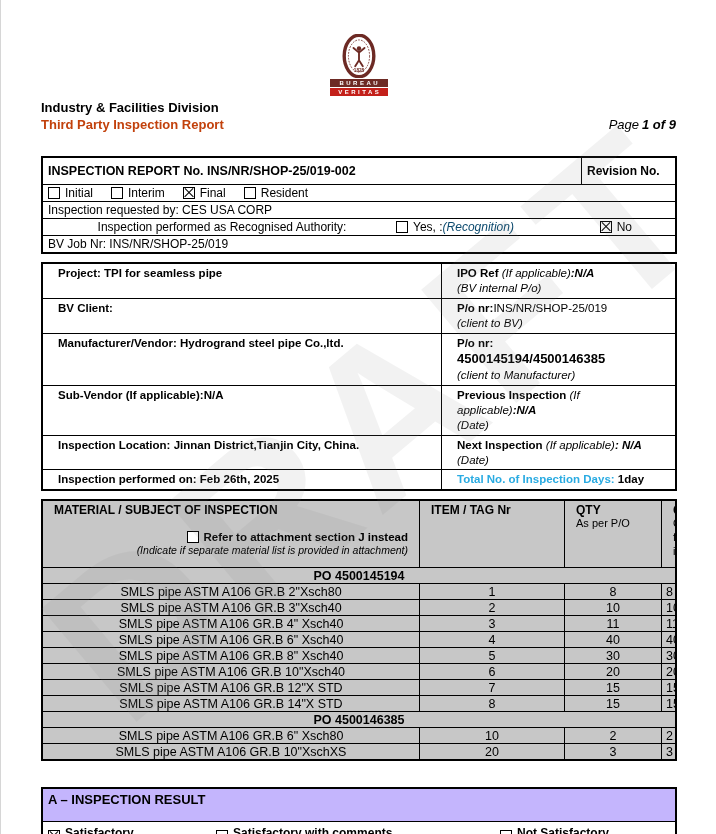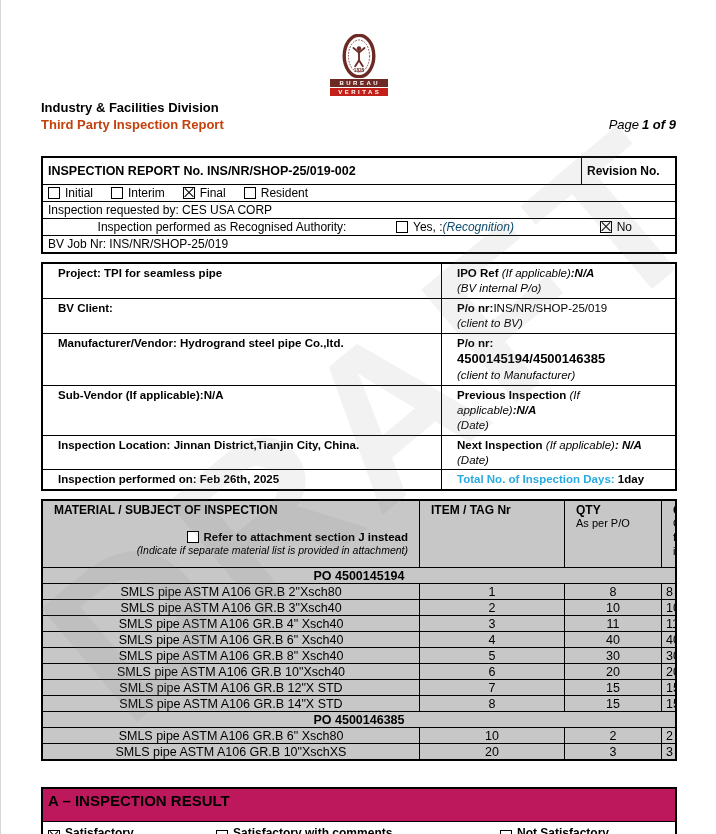--- a/index.html
+++ b/index.html
@@ -85,21 +85,21 @@
   
   .t3{margin-top:8px;}
   .t3 td{background:#c7c7c7;text-align:center;font-size:12.5px;height:15px;padding:0 4px;}
   .t3 .hd{vertical-align:top;text-align:left;font-weight:bold;font-size:12px;height:62px;padding:2px 11px;}
   .refer-line{display:flex;justify-content:flex-end;align-items:center;margin-top:14px;font-size:11.5px;font-weight:bold;}
   .refer-note{text-align:right;font-style:italic;font-weight:normal;font-size:10.5px;margin-top:1px;}
   .hd-sub{font-weight:normal;font-size:11px;line-height:1.25;}
   .po-row{font-weight:bold;font-size:11.5px;height:14px;}
   
   .t4{margin-top:26px;}
-  .t4 .sec-hd{background:#be185d;font-weight:bold;font-size:15px;height:28px;vertical-align:top;padding-top:3px;}
+  .t4 .sec-hd{background:#c4b5fd;font-weight:bold;font-size:13px;height:28px;vertical-align:top;padding-top:3px;}
   .t4 .body-cell{height:48px;vertical-align:top;padding:4px 5px;}
   .opts{display:flex;}
   .ropt{font-size:12px;font-weight:bold;line-height:1.28;}
   .ropt .top{display:flex;align-items:flex-end;}
   .ropt1{width:168px;flex:none;}
   .ropt2{width:284px;flex:none;}
   .ropt3{flex:1;}
 </style>
 </head>
 <body>

